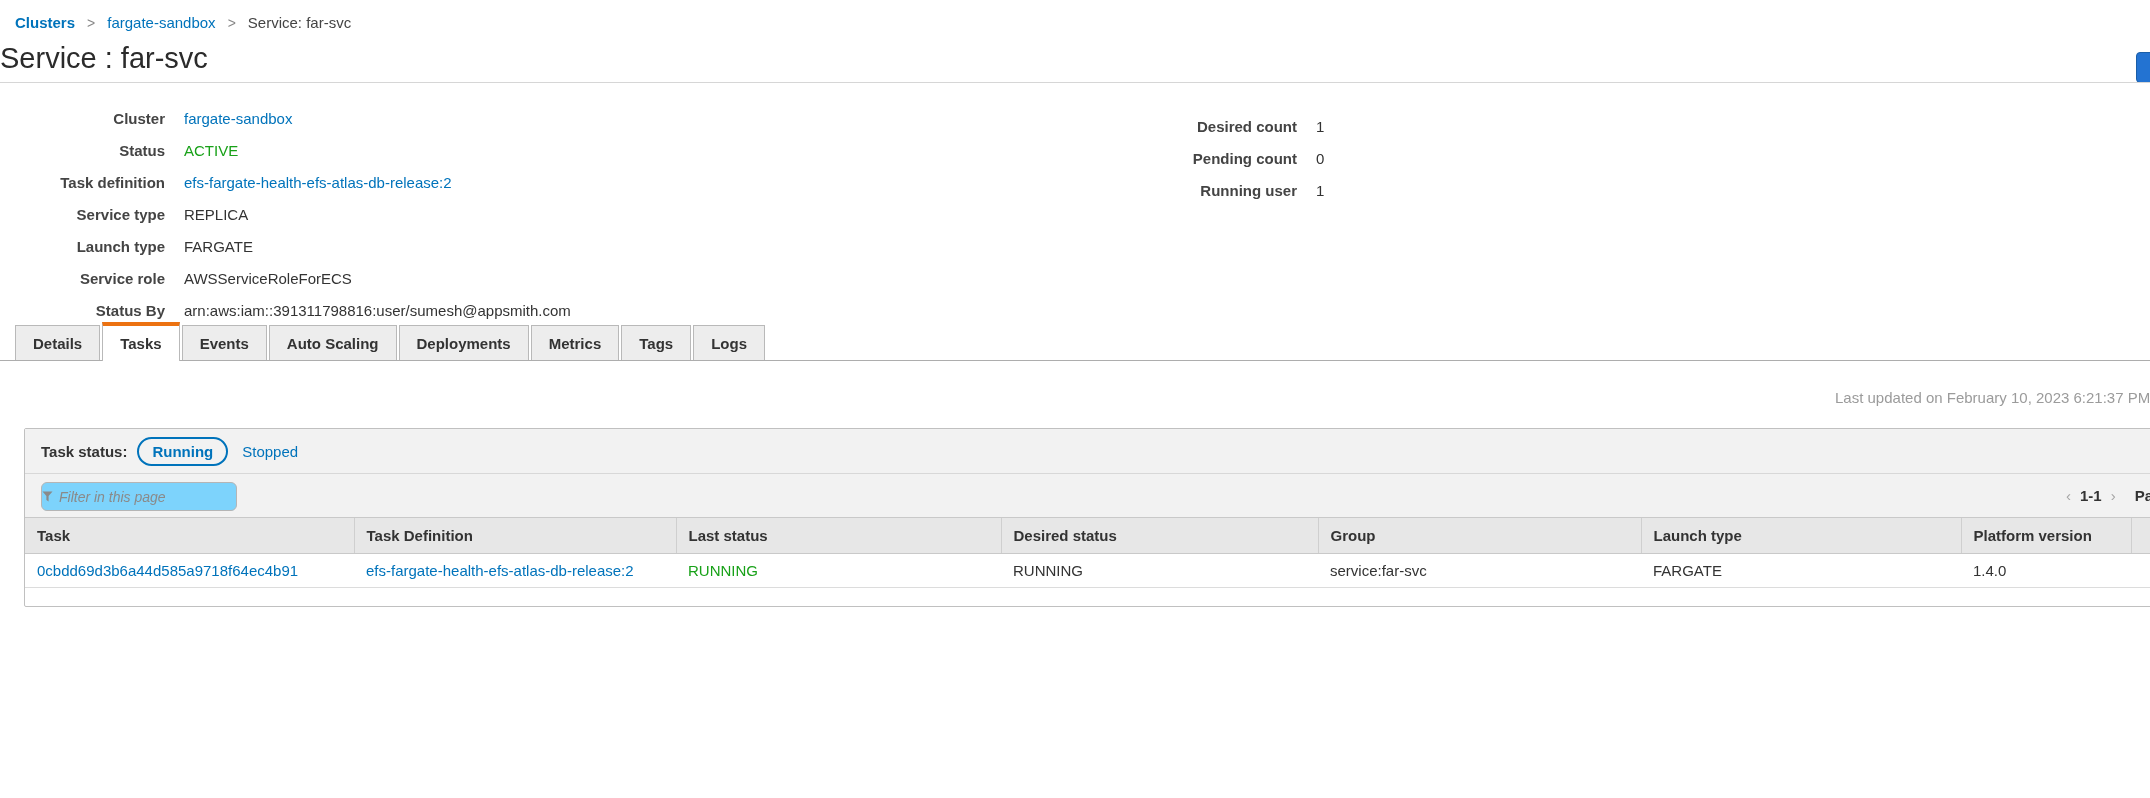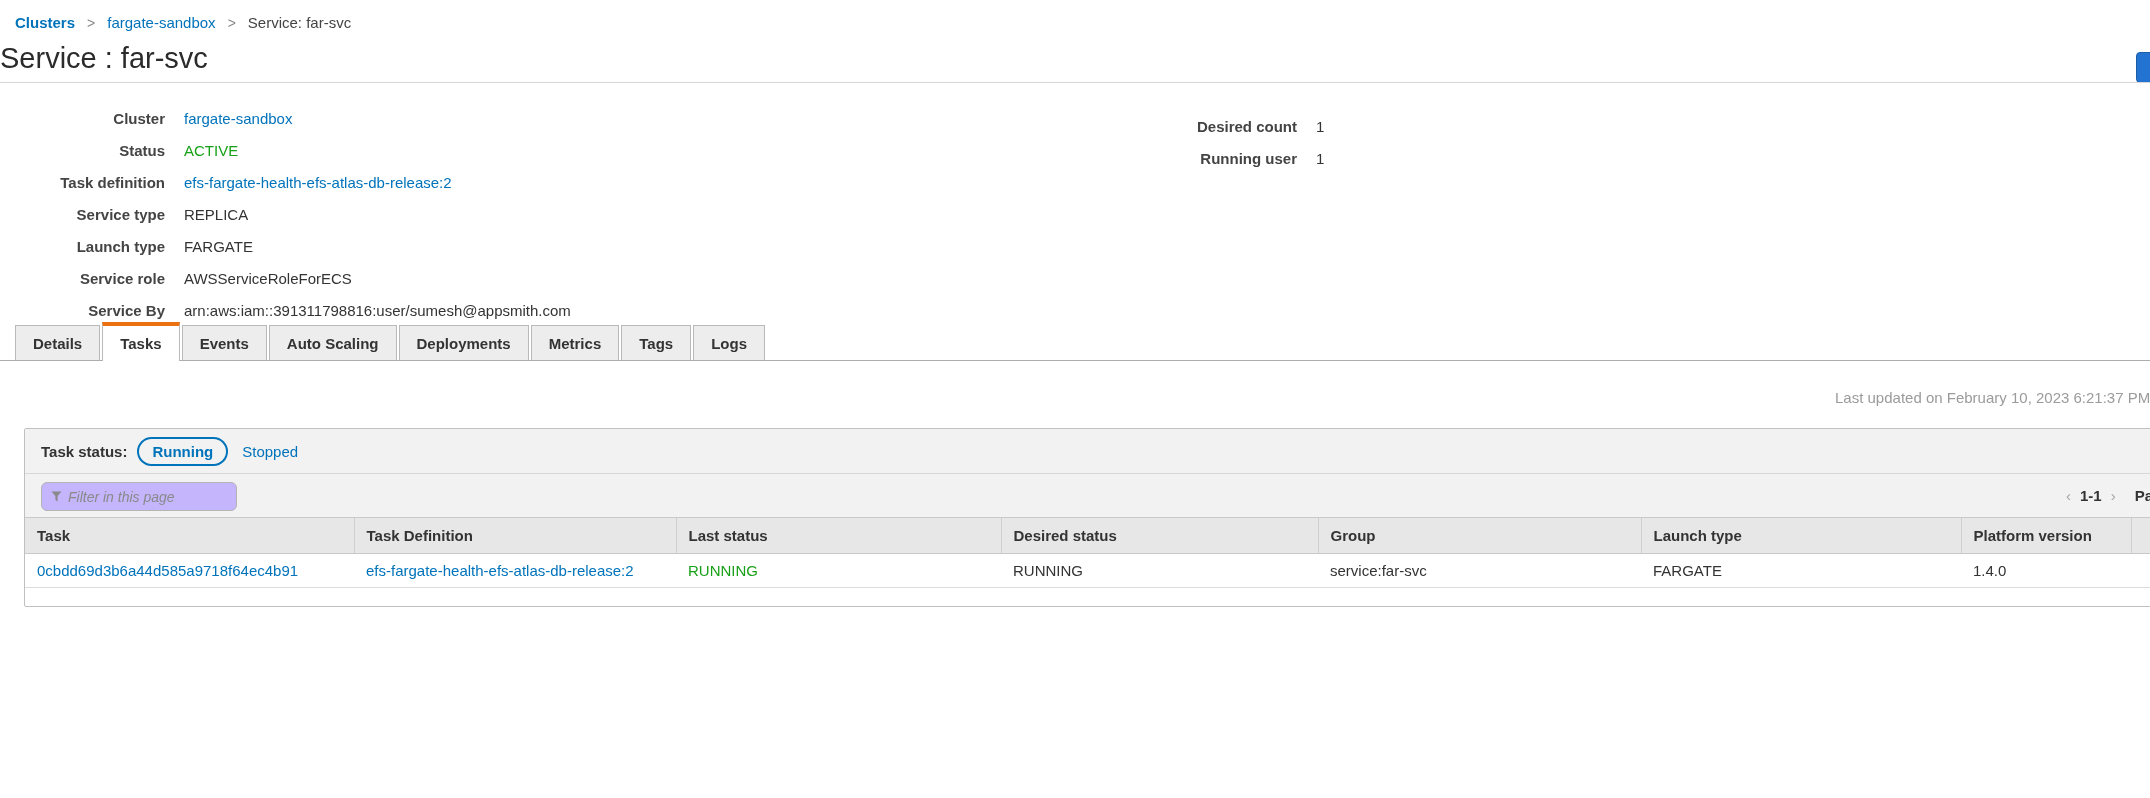--- a/index.html
+++ b/index.html
@@ -39,21 +39,21 @@
   .last-updated { position:absolute; top:389px; left:1835px; font-size:15px; color:#9b9b9b; white-space:nowrap; }
 
   
   .card { position:absolute; top:428px; left:24px; width:2356px; height:179px; background:#fff; border:1px solid #c0c0c0; border-radius:2px; }
   .status-row { height:45px; background:#f2f2f2; border-bottom:1px solid #d8d8d8; display:flex; align-items:center; padding-left:16px; font-size:15px; }
   .status-label { font-weight:bold; color:#333; }
   .pill { margin-left:10px; padding:4px 13px; border:2px solid #0073bb; border-radius:15px; color:#0073bb; font-weight:bold; background:#fff0; cursor:pointer; }
   .status-link { margin-left:14px; color:#0073bb; cursor:pointer; }
 
   .filter-row { position:relative; height:44px; background:#f2f2f2; border-bottom:1px solid #c9c9c9; }
-  .filter-box { position:absolute; top:8px; left:16px; width:196px; height:29px; background:#c4b5fd; border:1px solid #b5b5b5; border-radius:6px; display:flex; align-items:center; padding-left:9px; }
+  .filter-box { position:absolute; top:8px; left:16px; width:196px; height:29px; background:#7dd3fc; border:1px solid #b5b5b5; border-radius:6px; display:flex; align-items:center; }
   .funnel { flex:0 0 auto; margin-right:6px; }
   .filter-box input { border:none; outline:none; background:transparent; font-family:"Liberation Sans", sans-serif; font-size:14px; font-style:italic; color:#555; width:150px; }
   .filter-box input::placeholder { color:#8a8a8a; font-style:italic; }
   .pagination { position:absolute; top:13px; left:2032px; font-size:15px; white-space:nowrap; display:flex; align-items:center; }
   .page-chevron { color:#a5a5a5; padding:0 9px; cursor:pointer; }
   .page-range { font-weight:bold; color:#333; }
   .page-trailing { font-weight:bold; color:#333; margin-left:10px; }
 
   table.tasks { width:100%; border-collapse:collapse; table-layout:fixed; font-size:15px; }
   table.tasks th { background:#e7e7e7; border-bottom:1px solid #c9c9c9; border-right:1px solid #cfcfcf; text-align:left; font-weight:bold; color:#333; height:35px; padding:0 12px; overflow:hidden; white-space:nowrap; }
@@ -99,29 +99,33 @@
     </div>
     <div class="field-row">
       <span class="field-label">Launch type</span>
       <span class="field-value">FARGATE</span>
     </div>
     <div class="field-row">
       <span class="field-label">Service role</span>
       <span class="field-value">AWSServiceRoleForECS</span>
     </div>
     <div class="field-row">
-      <span class="field-label">Service By</span>
+      <span class="field-label">Status By</span>
       <span class="field-value">arn:aws:iam::391311798816:user/sumesh@appsmith.com</span>
     </div>
   </div>
 
   <div class="details-right">
     <div class="field-row">
       <span class="field-label">Desired count</span>
       <span class="field-value">1</span>
+    </div>
+    <div class="field-row">
+      <span class="field-label">Pending count</span>
+      <span class="field-value">0</span>
     </div>
     <div class="field-row">
       <span class="field-label">Running user</span>
       <span class="field-value">1</span>
     </div>
   </div>
 
   <div class="tab-baseline"></div>
   <div class="tabs">
     <div class="tab">Details</div>

